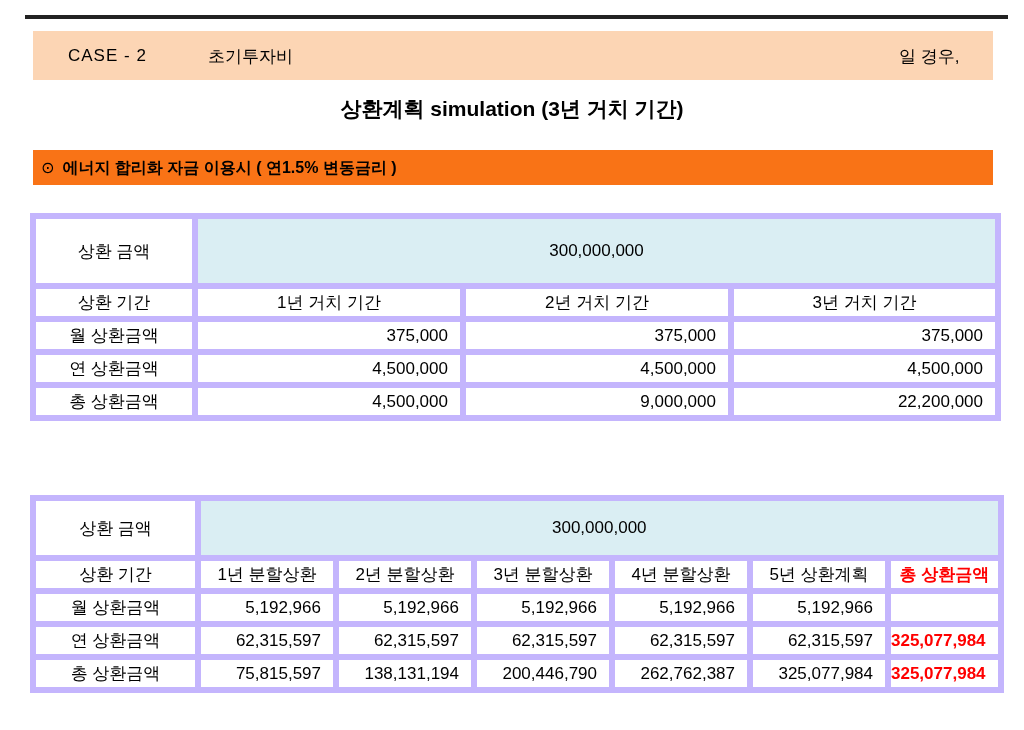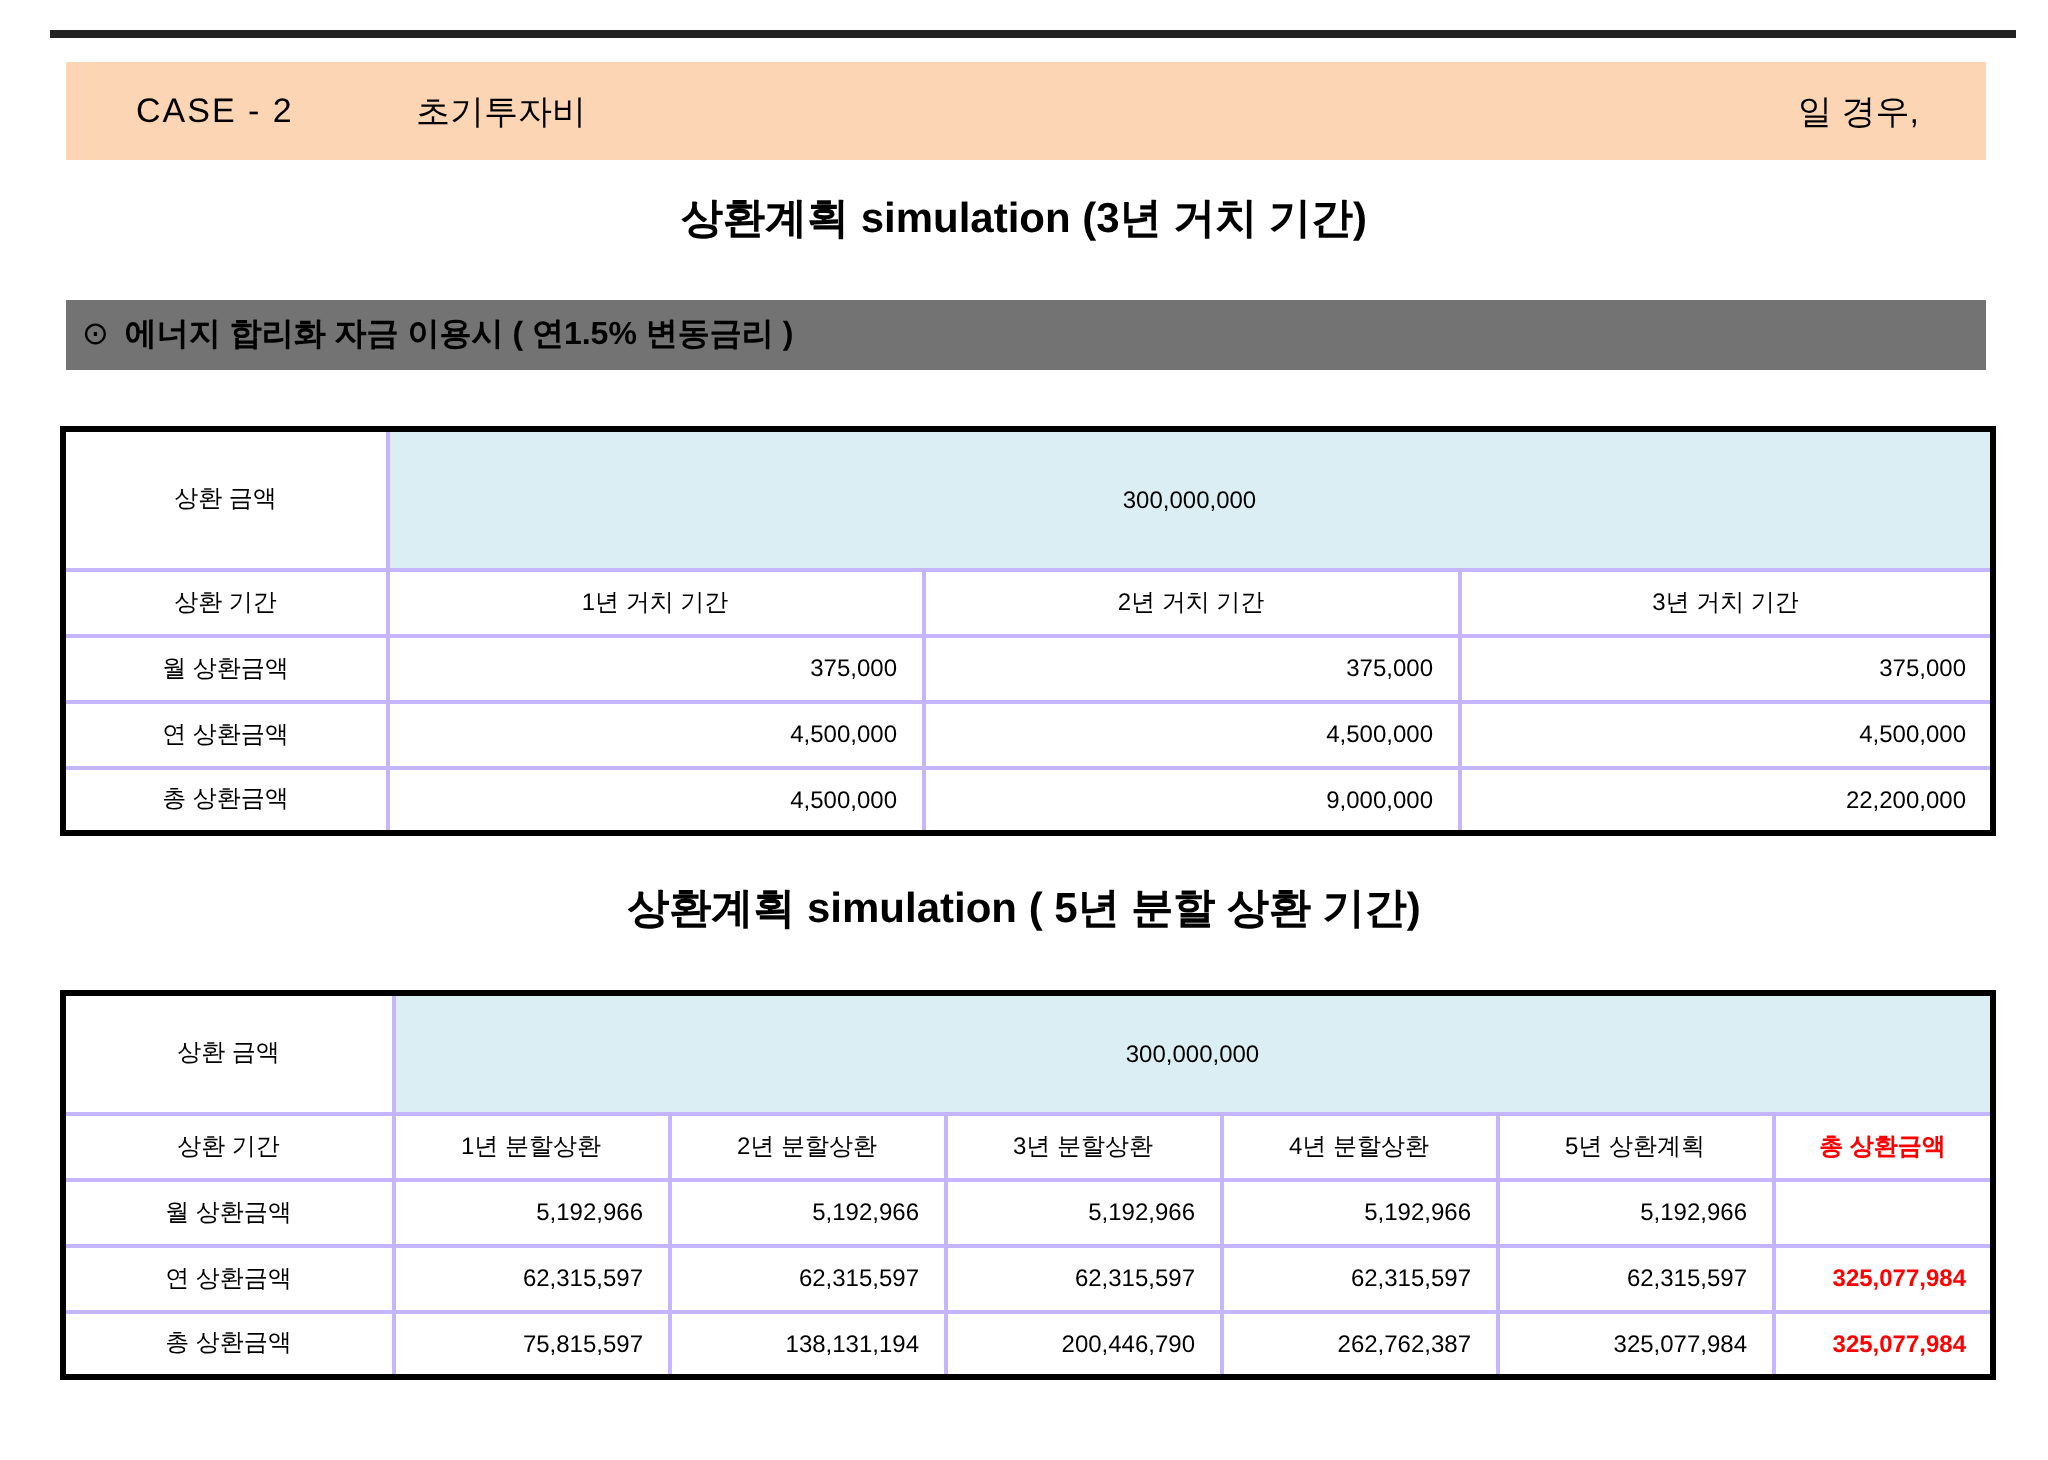--- a/index.html
+++ b/index.html
@@ -16,27 +16,27 @@
   .b-inv    { left:175px; font-size:17px; }
   .b-amt    { left:560px; font-size:20px; }
   .b-suffix { left:866px; font-size:17px; }
 
   .sec-title { position:absolute; left:0; width:100%; text-align:center; font-size:21px; font-weight:bold; }
   .title1 { top:95px; }
   .title2 { top:440px; }
 
   .note {
     position:absolute; top:150px; left:33px; width:960px; height:35px;
-    background:#737373; font-size:16px; font-weight:bold; line-height:35px;
+    background:#f97316; font-size:16px; font-weight:bold; line-height:35px;
     box-sizing:border-box; padding-left:8px; white-space:nowrap;
   }
   .note .bullet { margin-right:8px; font-weight:normal; }
 
   table { position:absolute; border-collapse:collapse; table-layout:fixed; border:3px solid #000; }
-  td { border:2px solid #c4b5fd; font-size:12px; padding:0; overflow:hidden; white-space:nowrap; }
+  td { border:6px solid #c4b5fd; font-size:17px; padding:0; overflow:hidden; white-space:nowrap; }
   .t1 { top:213px; left:30px; }
   .t2 { top:495px; left:30px; }
   .lbl { text-align:center; }
   .ctr { text-align:center; }
   .num { text-align:right; padding-right:12px; }
   .blue { background:#daeef3; }
   .red { color:#ff0000; font-weight:bold; }
 </style>
 </head>
 <body>
@@ -89,21 +89,20 @@
     </tr>
     <tr style="height:33px">
       <td class="lbl">총 상환금액</td>
       <td class="num">4,500,000</td>
       <td class="num">9,000,000</td>
       <td class="num">22,200,000</td>
     </tr>
   </tbody>
     </table>
 
-  <div class="sec-title title2">상환계획 simulation ( 5년 분할 상환 기간)</div>
 
   <table class="t2">
     <colgroup>
         <col style="width:165px">
         <col style="width:138px">
         <col style="width:138px">
         <col style="width:138px">
         <col style="width:138px">
         <col style="width:138px">
         <col style="width:110px">

